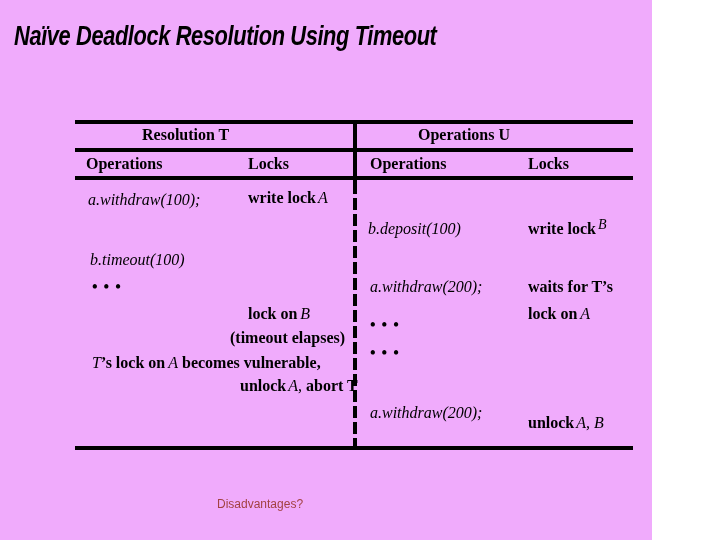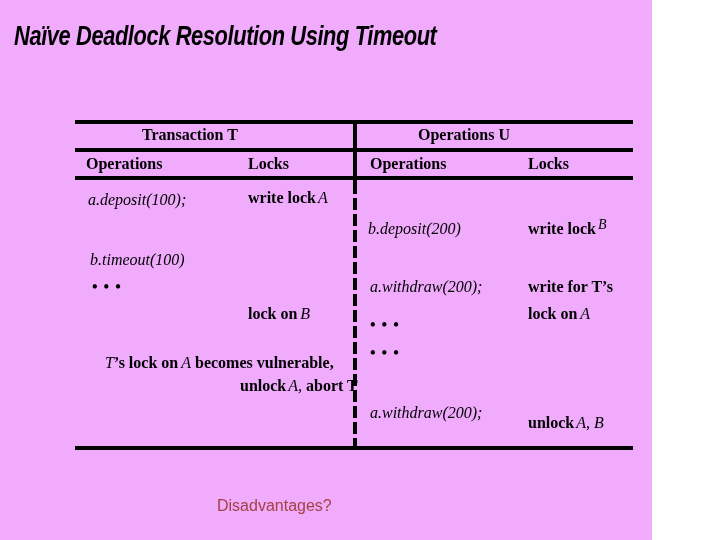--- a/index.html
+++ b/index.html
@@ -24,78 +24,79 @@
   .b { font-weight:bold; }
   .i { font-style:italic; }
   .g2 { margin-left:2px; }
   .g3 { margin-left:3px; }
   .g4 { margin-left:4px; }
   .sup { position:relative; top:-5px; font-size:14px; }
   .ssub { font-size:13px; position:relative; top:1px; }
   .dots { font-weight:bold; letter-spacing:6px; font-size:16px; }
   .footer {
     position:absolute; left:217px; top:497px;
-    font-family:"Liberation Sans", sans-serif; font-size:16px; color:#a34242;
+    font-family:"Liberation Sans", sans-serif; font-size:12px; color:#a34242;
   }
 </style>
 </head>
 <body>
 
 <div class="stage">
 
   <div class="title">Naïve Deadlock Resolution Using Timeout</div>
 
   <div class="hline" style="top:120px"></div>
   <div class="hline" style="top:148px"></div>
   <div class="hline" style="top:176px"></div>
   <div class="hline" style="top:446px"></div>
   <div class="vsolid"></div>
   <div class="vdash"></div>
 
-  <div class="t b" style="left:142px; top:125px">Transaction T</div>
+  <div class="t b" style="left:142px; top:125px">Resolution T</div>
   <div class="t b" style="left:418px; top:125px">Operations U</div>
 
   <div class="t b" style="left:86px;  top:154px">Operations</div>
   <div class="t b" style="left:248px; top:154px">Locks</div>
   <div class="t b" style="left:370px; top:154px">Operations</div>
   <div class="t b" style="left:528px; top:154px">Locks</div>
 
-  <div class="t i" style="left:88px; top:190px">a.deposit(100);</div>
+  <div class="t i" style="left:88px; top:190px">a.withdraw(100);</div>
 
   <div class="t" style="left:248px; top:188px">
     <span class="b">write lock</span><span class="i g2">A</span>
   </div>
 
   <div class="t i" style="left:90px; top:250px">b.timeout(100)</div>
 
   <div class="t dots" style="left:92px; top:277px">•••</div>
 
 
   <div class="t" style="left:248px; top:304px">
     <span class="b">lock on</span><span class="i g3">B</span>
   </div>
 
+  <div class="t b" style="left:230px; top:328px">(timeout elapses)</div>
 
-  <div class="t" style="left:105px; top:353px">
+  <div class="t" style="left:92px; top:353px">
     <span class="i">T</span><span class="b">’s lock on</span><span class="i g3">A</span><span class="b g4">becomes vulnerable,</span>
   </div>
 
   <div class="t" style="left:240px; top:376px">
     <span class="b">unlock</span><span class="i g2">A,</span><span class="b g4">abort T</span>
   </div>
 
-  <div class="t i" style="left:368px; top:219px">b.deposit(200)</div>
+  <div class="t i" style="left:368px; top:219px">b.deposit(100)</div>
 
   <div class="t" style="left:528px; top:219px">
     <span class="b">write lock</span><span class="i sup g2">B</span>
   </div>
 
   <div class="t i" style="left:370px; top:277px">a.withdraw(200);</div>
 
-  <div class="t b" style="left:528px; top:277px">write for T’s</div>
+  <div class="t b" style="left:528px; top:277px">waits for T’s</div>
 
   <div class="t dots" style="left:370px; top:315px">•••</div>
 
   <div class="t" style="left:528px; top:304px">
     <span class="b">lock on</span><span class="i g3">A</span>
   </div>
 
   <div class="t dots" style="left:370px; top:343px">•••</div>
 
   <div class="t i" style="left:370px; top:403px">a.withdraw(200);</div>

